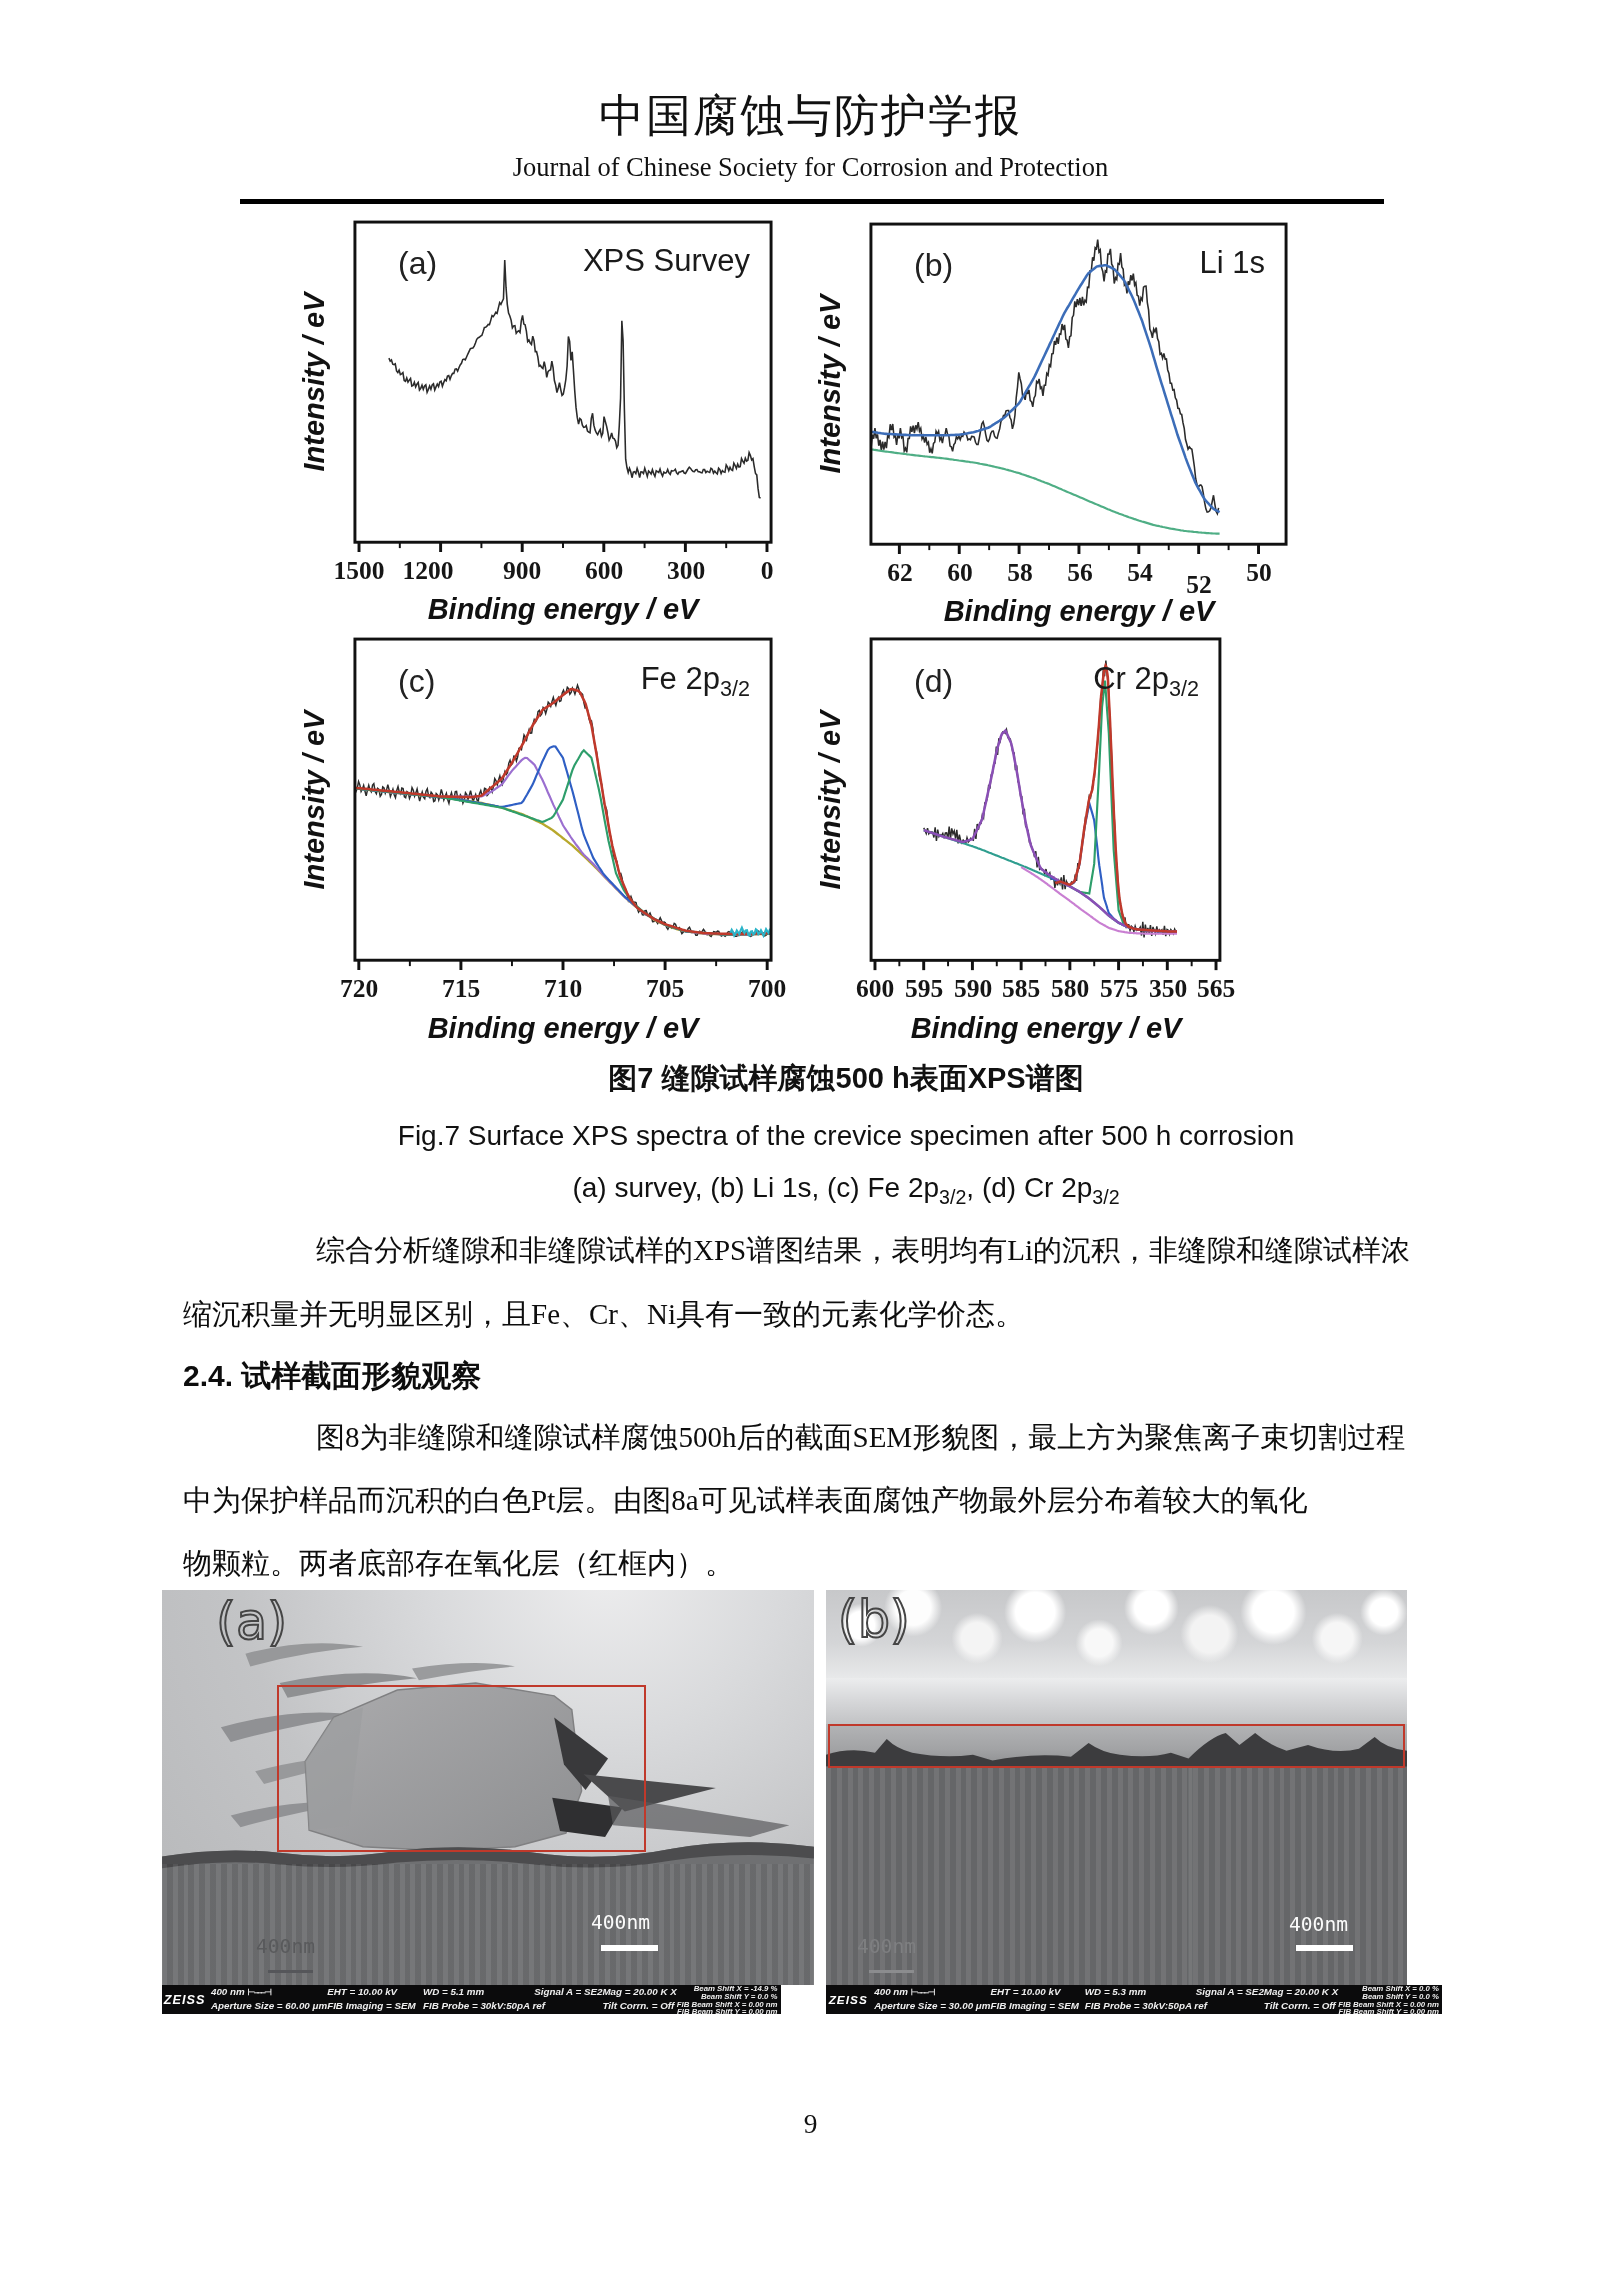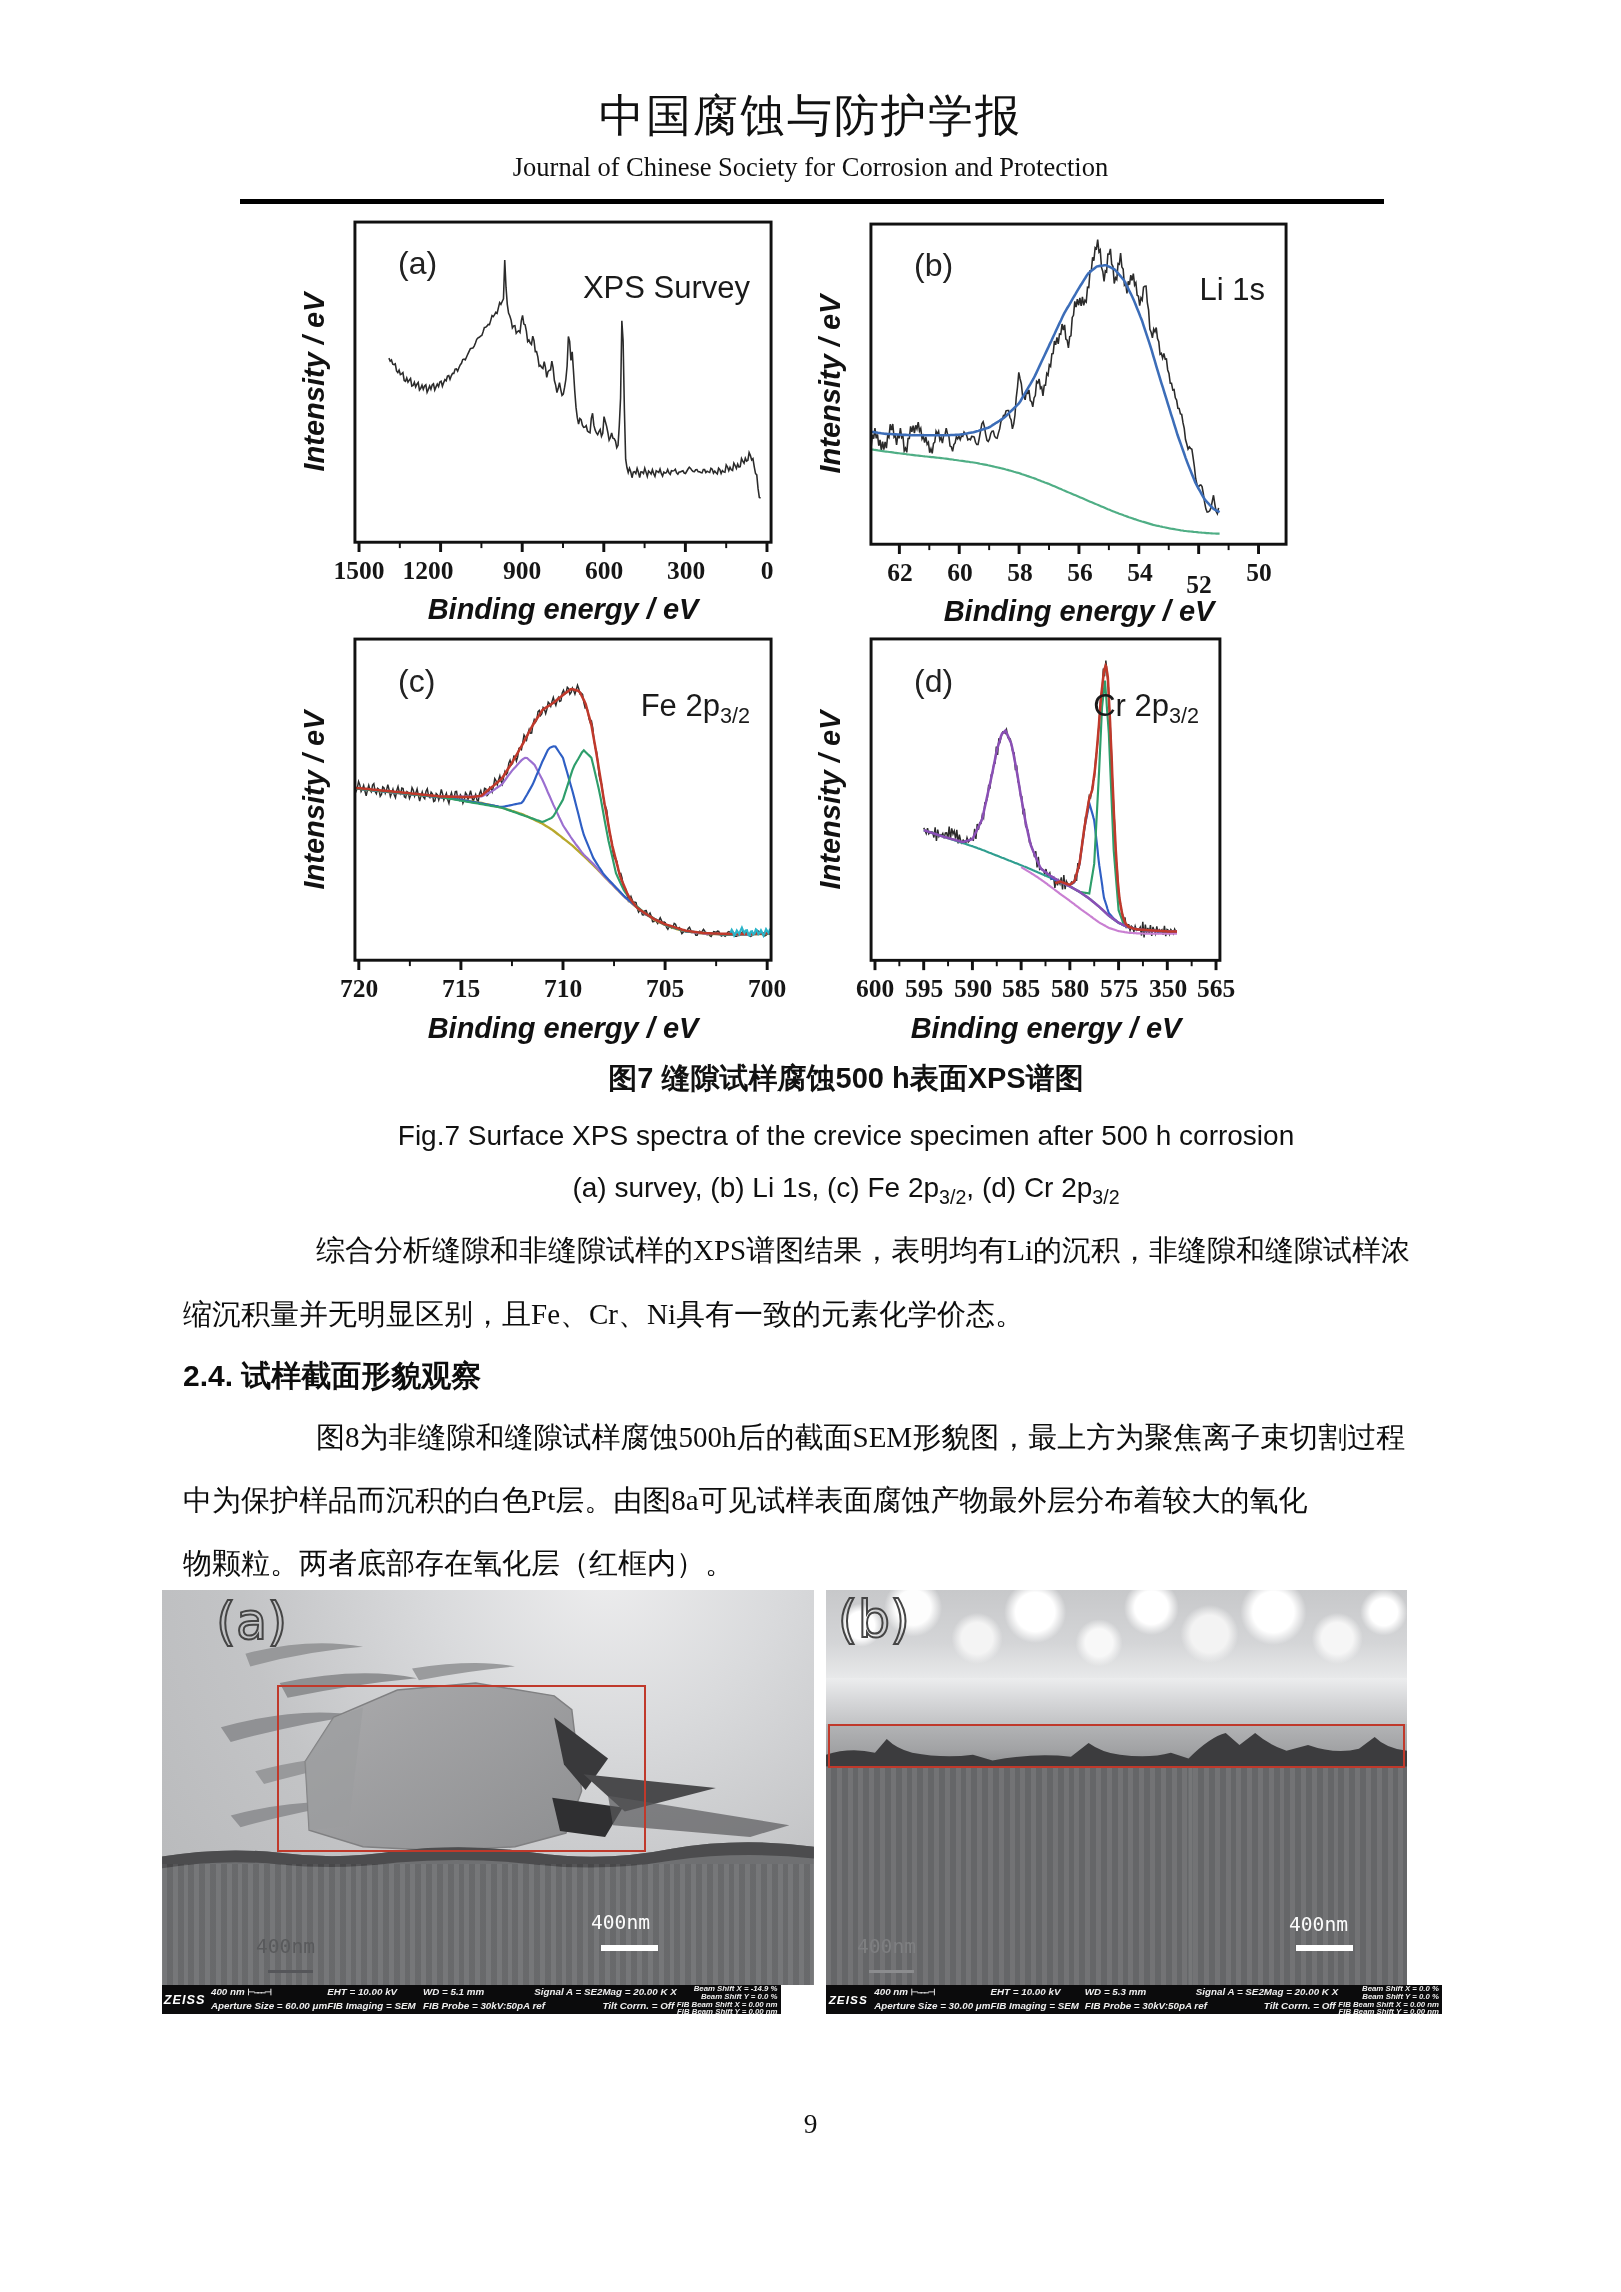--- a/index.html
+++ b/index.html
@@ -13,21 +13,21 @@
             font-size:26.5px;color:#111;}
   #head-rule{left:240px;top:199px;width:1144px;height:4.9px;background:#000;}
   
   .ticklab{position:absolute;transform:translateX(-50%);font-family:"Liberation Serif",serif;
            font-weight:700;font-size:25.5px;color:#161616;white-space:nowrap;}
   .xlabel{position:absolute;transform:translateX(-50%);font-style:italic;font-weight:600;
           font-size:29px;color:#111;white-space:nowrap;}
   .ylabel{position:absolute;transform:translate(-50%,-50%) rotate(-90deg);font-style:italic;
           font-weight:600;font-size:29px;color:#111;white-space:nowrap;}
   .panel-letter{position:absolute;font-size:32px;color:#222;}
-  .corner-label{position:absolute;transform:translateX(-100%);font-size:31px;color:#1a1a1a;white-space:nowrap;margin-top:27px;}
+  .corner-label{position:absolute;transform:translateX(-100%);font-size:31px;color:#1a1a1a;white-space:nowrap;}
   .corner-label sub{font-size:21.6px;}
   
   .center-line{left:183px;width:1326px;text-align:center;color:#111;}
   #cap1{top:1059px;font-weight:700;font-size:29px;}
   #cap2{top:1120px;font-size:28px;}
   #cap3{top:1172px;font-size:28px;}
   #cap3 sub{font-size:19.6px;}
   .bodyline{left:183px;width:1333px;font-size:29px;color:#0d0d0d;font-family:"Liberation Serif",serif;}
   #p1l1{top:1231px;left:316px;width:1201px;}
   #p1l2{top:1295px;}

